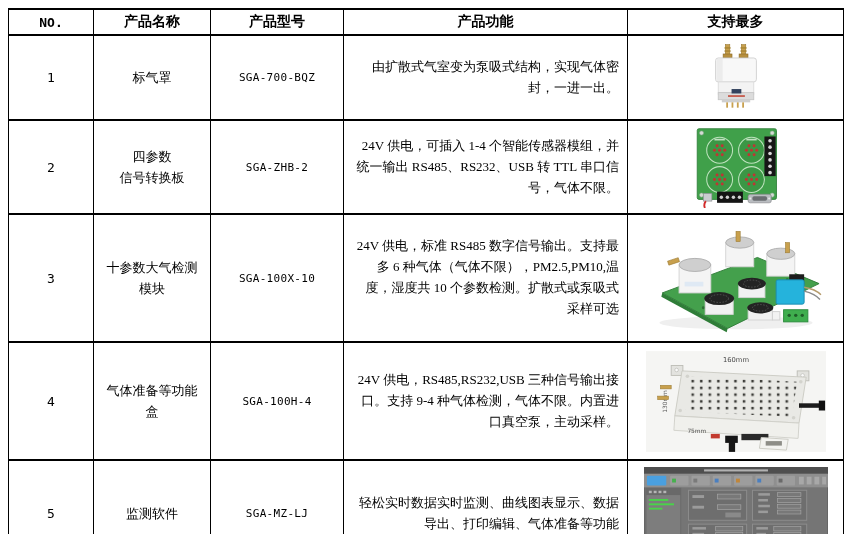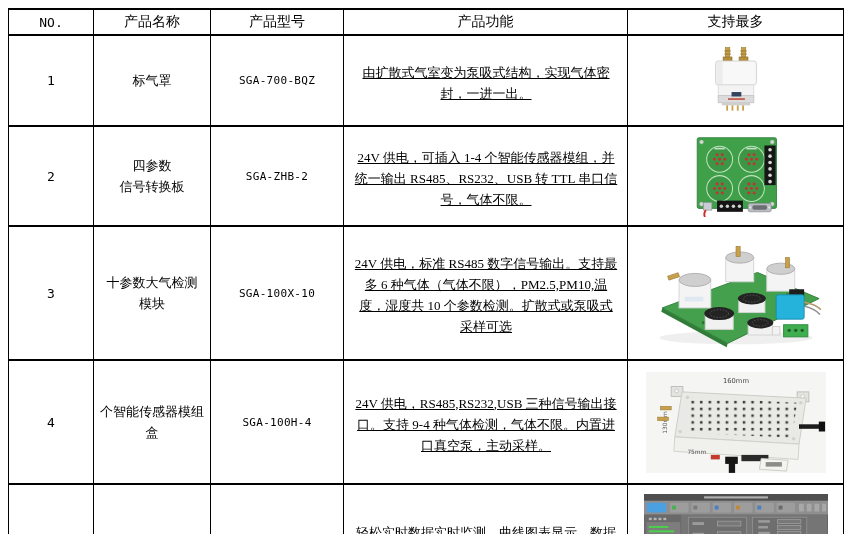--- a/index.html
+++ b/index.html
@@ -1,26 +1,26 @@
 <!DOCTYPE html>
 <html><head>
 <meta charset="utf-8">
 <style>
   html,body{margin:0;padding:0;background:#ffffff;}
   body{width:850px;height:534px;position:relative;font-family:"Liberation Serif","DejaVu Serif",serif;color:#000;}
   .sheet{position:absolute;left:8px;top:8px;}
   table{border-collapse:collapse;table-layout:fixed;width:835px;background:#fff;}
   th,td{border:solid #000;border-width:2px 1px;overflow:hidden;}
-  th{height:24px;font-family:"Liberation Sans","DejaVu Sans",sans-serif;font-weight:normal;font-size:14px;text-align:center;vertical-align:middle;padding:0;margin-top:40px;}
+  th{height:24px;font-family:"Liberation Sans","DejaVu Sans",sans-serif;font-weight:bold;font-size:14px;text-align:center;vertical-align:middle;padding:0;margin-top:40px;}
   th.mono{font-family:"DejaVu Sans Mono","Liberation Mono",monospace;font-size:13px;}
   td{vertical-align:middle;font-size:13px;}
   td.c-no{text-align:center;font-family:"DejaVu Sans Mono","Liberation Mono",monospace;font-size:13px;}
   td.c-name{text-align:center;white-space:pre-line;line-height:21px;padding:0 6px;}
   td.c-model{text-align:center;font-family:"DejaVu Sans Mono","Liberation Mono",monospace;font-size:11px;letter-spacing:.3px;}
-  td.c-func{text-align:center;padding:10px 8px 6px 9px;line-height:21px;text-decoration:underline;}
+  td.c-func{text-align:right;padding:4px 8px 6px 9px;line-height:21px;}
   td.c-img{text-align:left;padding:2px 0;}
   .r1 td{height:73px;} .r2 td{height:82px;} .r3 td{height:116px;} .r4 td{height:106px;} .r5 td{height:95px;}
   svg{display:block;margin:0 auto;}
   svg text{font-family:"DejaVu Sans","Liberation Sans",sans-serif;}
 </style>
 </head>
 <body>
 
 <div class="sheet">
 <table>
@@ -212,21 +212,21 @@
                 <circle cx="159" cy="100" r="1.8" fill="#1f5c28"></circle>
                 <circle cx="166" cy="100" r="1.8" fill="#1f5c28"></circle>
             <rect x="134" y="96" width="8" height="9" fill="#f2f2f2" stroke="#cfcfcf"></rect>
           </g>
         </svg>
       </td>
     </tr>
 
     <tr class="r4">
       <td class="c-no">4</td>
-      <td class="c-name">个智能传感器模组
+      <td class="c-name">气体准备等功能
 盒</td>
       <td class="c-model">SGA-100H-4</td>
       <td class="c-func">24V 供电，RS485,RS232,USB 三种信号输出接口。支持 9-4 种气体检测，气体不限。内置进口真空泵，主动采样。</td>
       <td class="c-img">
         <svg width="180" height="101" viewBox="0 0 200 112">
           <defs>
             <pattern id="holes" width="9.5" height="7.5" patternUnits="userSpaceOnUse">
               <rect x="3" y="2" width="2.8" height="2.8" fill="#3c3c38"></rect>
             </pattern>
           </defs>

